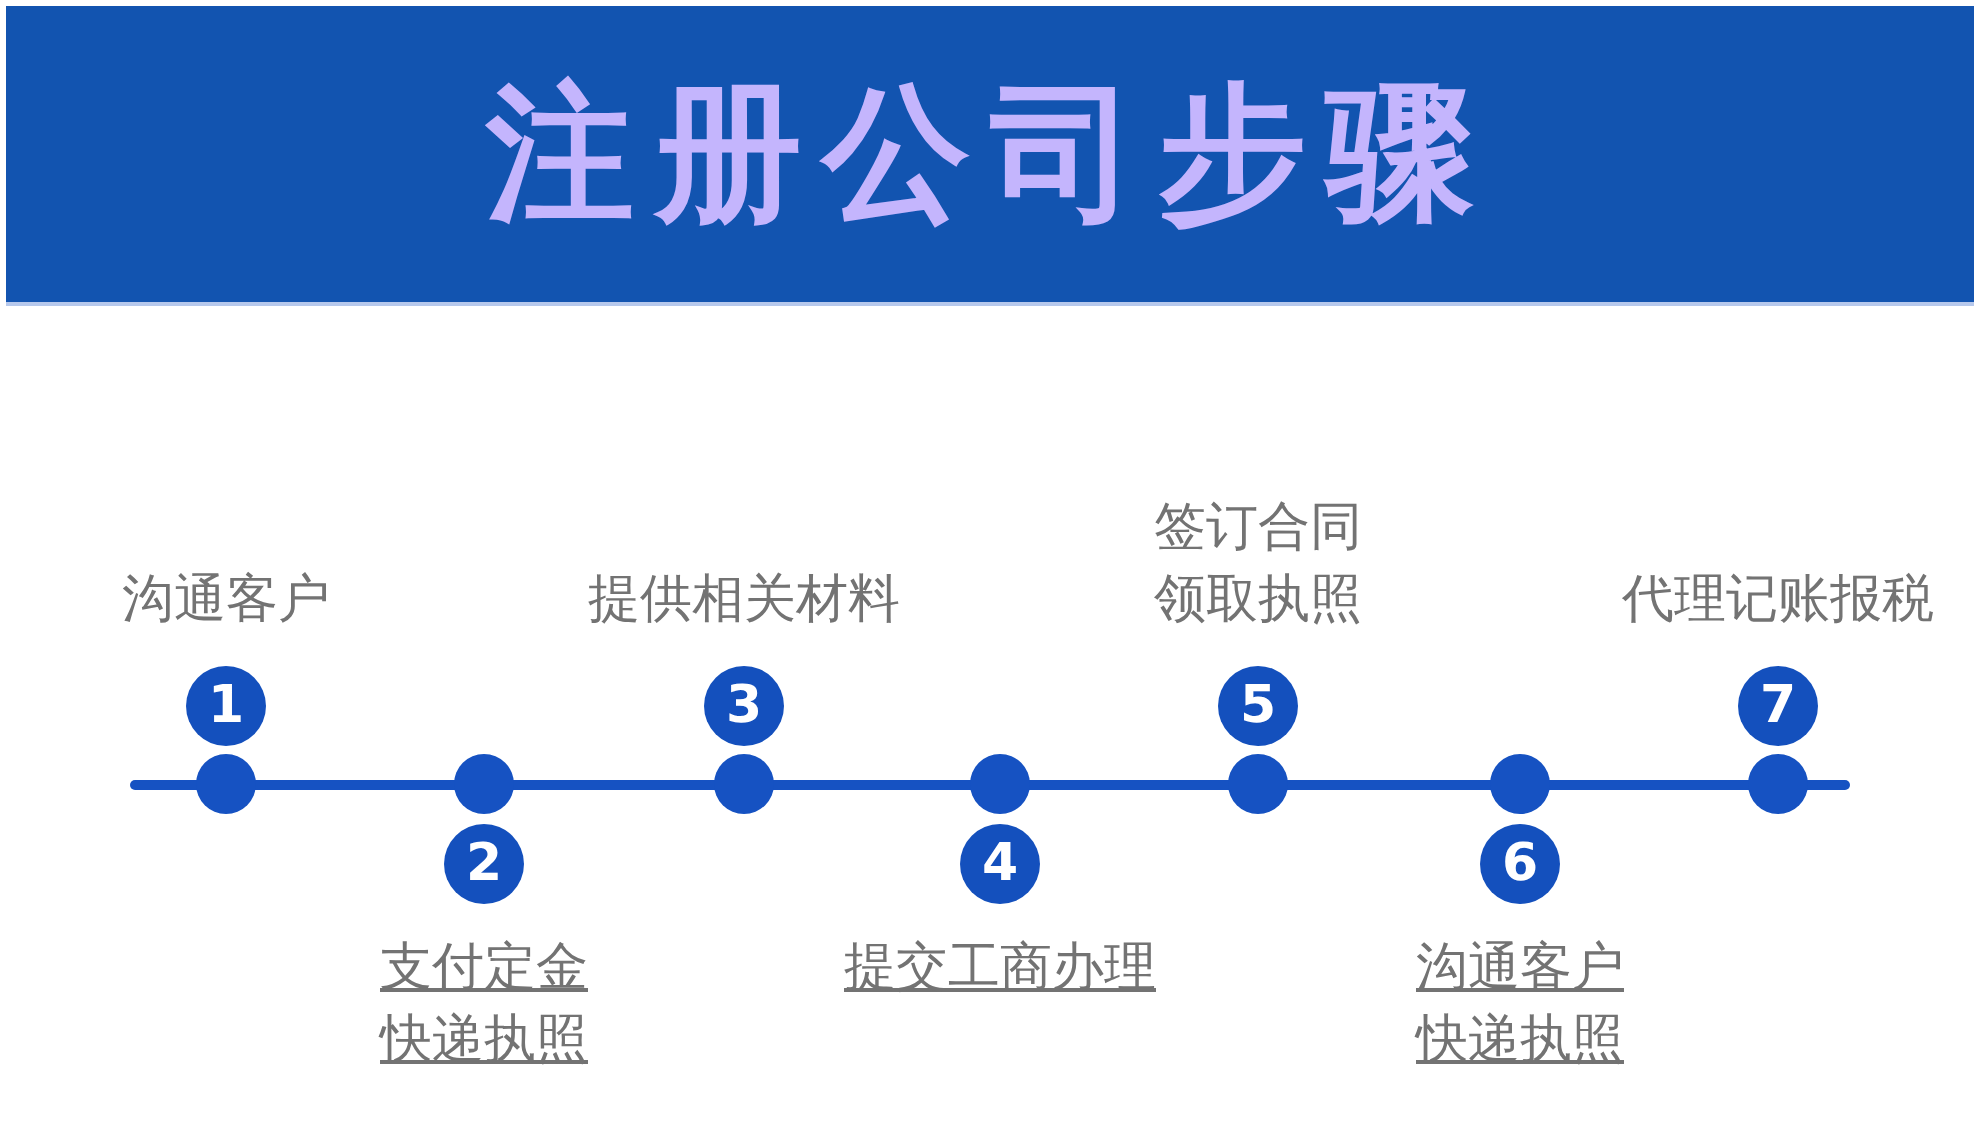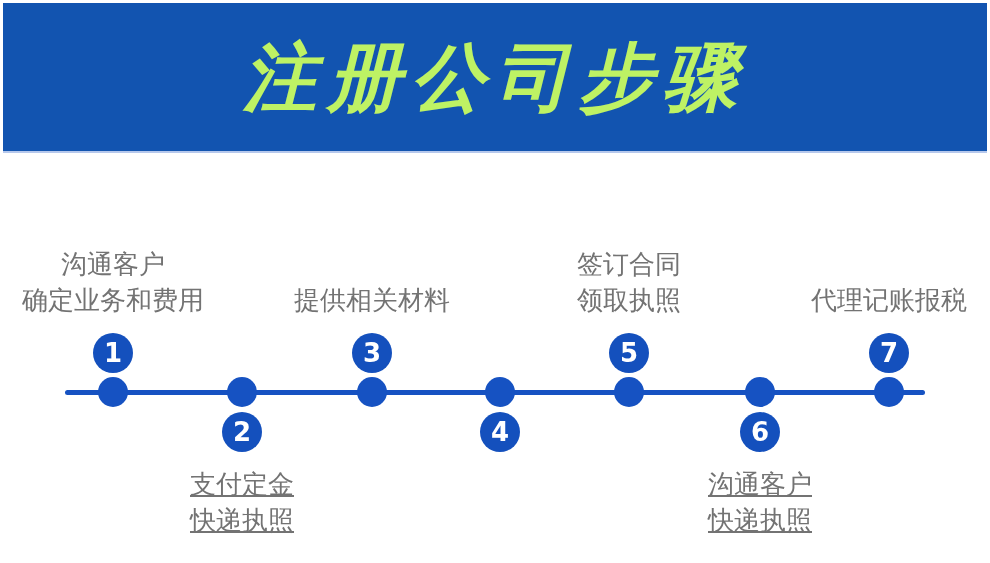--- a/index.html
+++ b/index.html
@@ -23,27 +23,26 @@
     width: 984px;
     height: 148px;
     background: #1254b0;
     border-bottom: 2px solid #b6c8ec;
     display: flex;
     align-items: center;
     justify-content: center;
   }
   .banner h1 {
     margin: 0;
-    color: #bef264;
+    color: #c4b5fd;
     font-size: 74px;
     font-weight: bold;
     letter-spacing: 10px;
     line-height: 1;
     white-space: nowrap;
-    font-style: italic;
   }
   
   .timeline {
     position: absolute;
     left: 0;
     top: 0;
     width: 990px;
     height: 563px;
   }
   .line {
@@ -112,21 +111,20 @@
     <h1>注册公司步骤</h1>
   </header>
 
   <div class="timeline">
 
     <div class="line"></div>
 
     <div class="step above" style="left:113px">
       <div class="label">
         <span class="l">沟通客户</span>
-        <span class="l">确定业务和费用</span>
       </div>
       <div class="badge">1</div>
       <div class="dot"></div>
     </div>
 
     <div class="step below" style="left:242px">
       <div class="label">
         <span class="l">支付定金</span>
         <span class="l">快递执照</span>
       </div>
@@ -138,20 +136,21 @@
       <div class="label">
         <span class="l">提供相关材料</span>
 
       </div>
       <div class="badge">3</div>
       <div class="dot"></div>
     </div>
 
     <div class="step below" style="left:500px">
       <div class="label">
+        <span class="l">提交工商办理</span>
       </div>
       <div class="badge">4</div>
       <div class="dot"></div>
     </div>
 
     <div class="step above" style="left:629px">
       <div class="label">
         <span class="l">签订合同</span>
         <span class="l">领取执照</span>
       </div>

